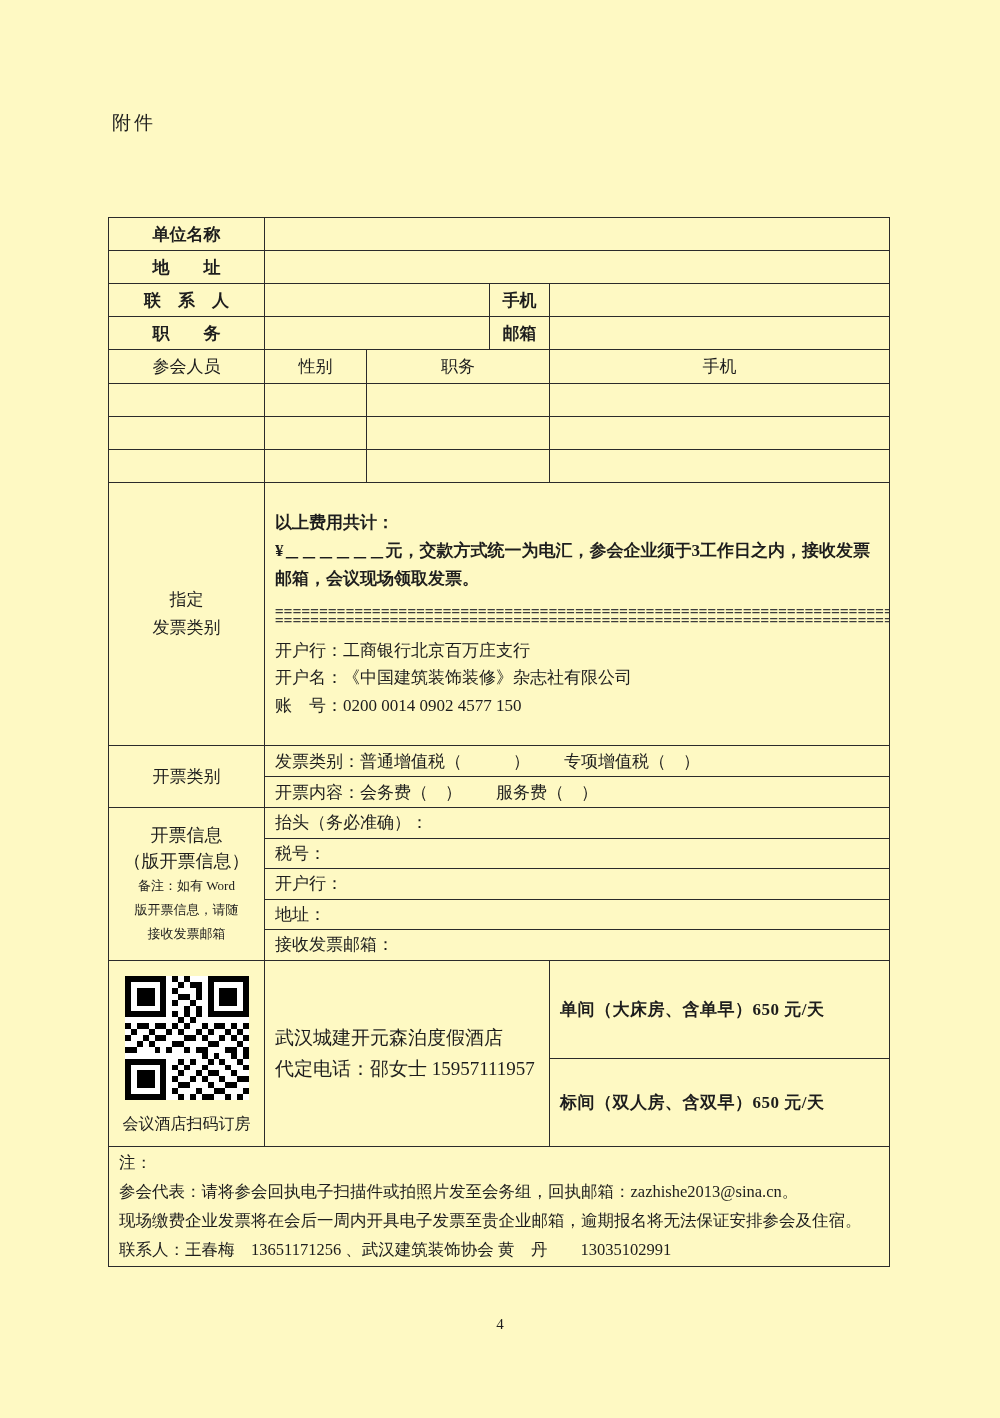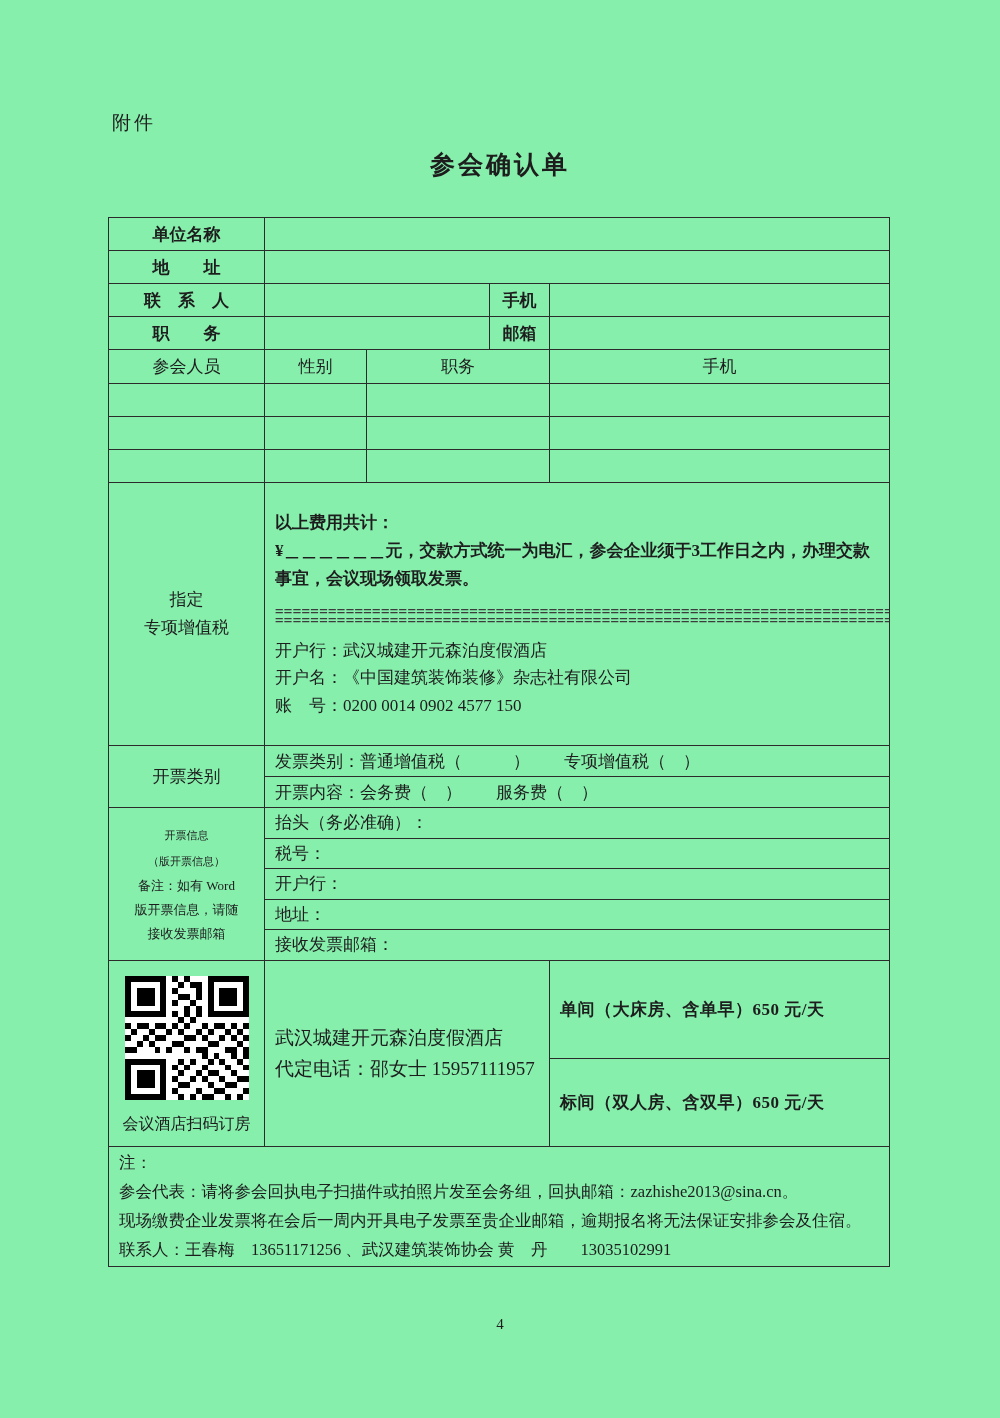--- a/index.html
+++ b/index.html
@@ -2,21 +2,21 @@
 <html><head>
 <meta charset="utf-8">
 <style>
   * { margin:0; padding:0; box-sizing:border-box; }
   html,body { background:#ffffff; }
   body {
     width:1000px; height:1418px;
     font-family:"Liberation Serif","DejaVu Serif",serif;
     color:#1d1d1d;
   }
-  .page { position:relative; width:1000px; height:1418px; background:#86efac; overflow:hidden; }
+  .page { position:relative; width:1000px; height:1418px; background:#fef9c3; overflow:hidden; }
 
   .attachment { position:absolute; left:112px; top:110px; font-size:19px; letter-spacing:3px; }
   .doc-title { position:absolute; left:0; right:0; top:148px; text-align:center;
                font-size:25px; font-weight:bold; letter-spacing:3px; }
 
   table.form { position:absolute; left:108px; top:217px; width:781px;
                border-collapse:collapse; table-layout:fixed; }
   table.form td { border:1.6px solid #2b2b2b; font-size:17px; vertical-align:middle;
                   padding:0 10px; overflow:hidden; }
   td.lbl { text-align:center; padding:0 2px; }
@@ -28,21 +28,21 @@
 
   td.payment-cell { height:263px; vertical-align:top; padding:8px 12px 0 12px; }
   .pay-bold { font-weight:bold; line-height:28px; }
   .sep-block { margin:14px 0 12px 0; }
   .sep-line { font-family:"DejaVu Sans Mono",monospace; font-size:14px; line-height:9px;
               letter-spacing:0.4px; white-space:nowrap; color:#3c3c3c; }
   .bank-line { line-height:27.5px; }
   .payee-label div { line-height:28px;text-align:center; }
 
   td.inv-info-label { vertical-align:middle; padding:4px 4px; text-align:center; }
-  .inv-lab-big { font-size:11px; line-height:26px; }
+  .inv-lab-big { font-size:18px; line-height:26px; }
   .inv-lab-small { font-size:13px; line-height:24px; }
 
   td.qr-cell { vertical-align:middle; text-align:center; padding:6px 4px; }
   .qr-box { width:124px; height:124px; margin:4px auto 0 auto; }
   .qr-caption { font-size:16px; margin-top:14px; }
   td.hotel-info { vertical-align:middle; padding-left:14px; }
   .hotel-line { line-height:31px; font-size:19px; }
   td.price { font-weight:bold; font-size:18px; padding-left:14px; letter-spacing:0.5px; }
   tr.hhot1 { height:98px; }
   tr.hhot2 { height:88px; }
@@ -52,21 +52,20 @@
   tr.hnote { height:120px; }
 
   .page-number { position:absolute; left:0; right:0; top:1316px; text-align:center; font-size:15px; }
 </style>
 </head>
 <body>
 
 <div class="page">
 
   <div class="attachment">附件</div>
-  <div class="doc-title">参会确认单</div>
 
   <table class="form">
     <colgroup>
       <col style="width:156px">
         <col style="width:102px">
         <col style="width:123px">
       <col style="width:60px">
         <col style="width:340px">
     </colgroup>
 
@@ -114,30 +113,30 @@
     <tr class="h33">
       <td></td>
       <td></td>
       <td colspan="2"></td>
       <td></td>
     </tr>
 
     <tr>
       <td class="lbl payee-label">
         <div>指定</div>
-        <div>专项增值税</div>
+        <div>发票类别</div>
       </td>
       <td colspan="4" class="payment-cell">
         <div class="pay-bold">以上费用共计：</div>
-        <div class="pay-bold">¥＿＿＿＿＿＿元，交款方式统一为电汇，参会企业须于3工作日之内，办理交款事宜，会议现场领取发票。</div>
+        <div class="pay-bold">¥＿＿＿＿＿＿元，交款方式统一为电汇，参会企业须于3工作日之内，接收发票邮箱，会议现场领取发票。</div>
         <div class="sep-block">
           <div class="sep-line">======================================================================</div>
           <div class="sep-line">======================================================================</div>
         </div>
-        <div class="bank-line">开户行：武汉城建开元森泊度假酒店</div>
+        <div class="bank-line">开户行：工商银行北京百万庄支行</div>
         <div class="bank-line">开户名：《中国建筑装饰装修》杂志社有限公司</div>
         <div class="bank-line">账　号：0200 0014 0902 4577 150</div>
       </td>
     </tr>
 
     <tr class="h31">
       <td rowspan="2" class="lbl">开票类别</td>
       <td colspan="4">发票类别：普通增值税（　　　）　　专项增值税（　）</td>
     </tr>
     <tr class="h31">

